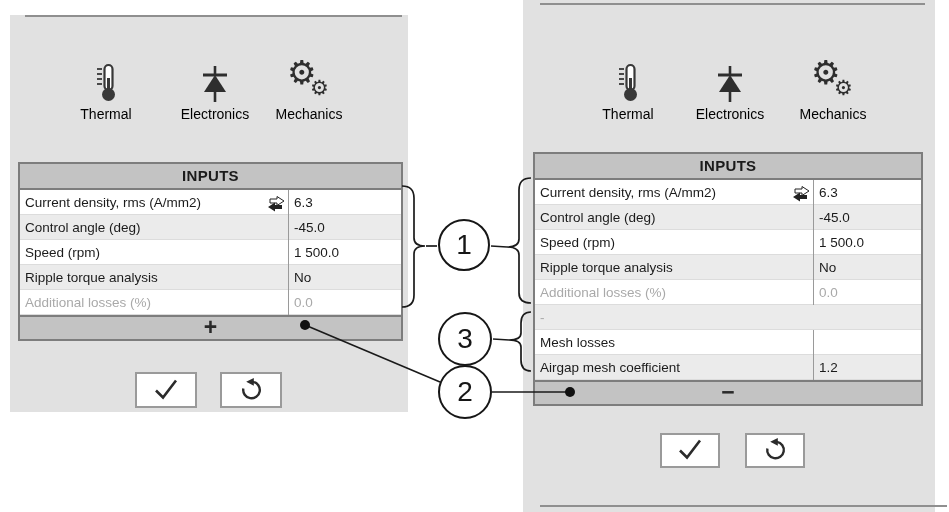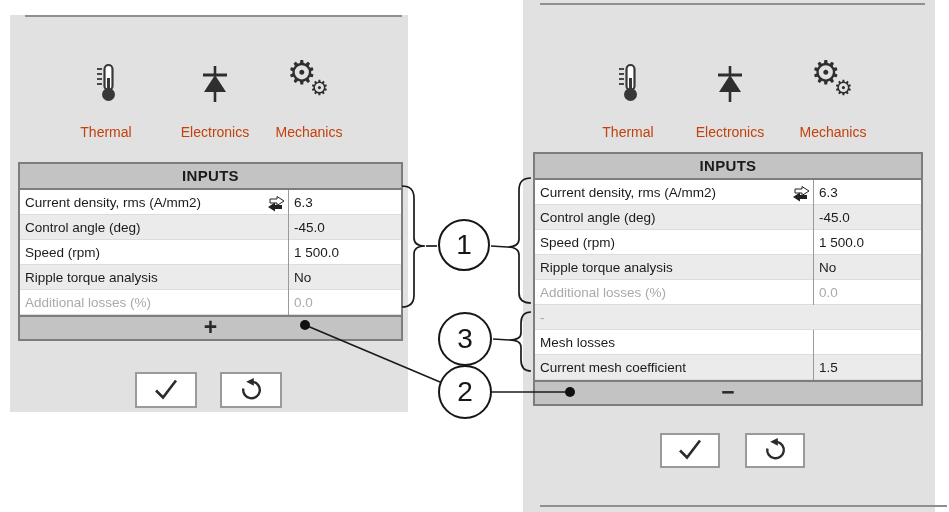--- a/index.html
+++ b/index.html
@@ -4,21 +4,21 @@
 <style>
   html,body{margin:0;padding:0;background:#ffffff;}
   .canvas{position:relative;width:949px;height:512px;background:#ffffff;overflow:hidden;
           font-family:"Liberation Sans", sans-serif;color:#1b1b1b;}
   .panel{position:absolute;background:#e1e1e1;}
   .panel-left{left:10px;top:15px;width:398px;height:397px;}
   .panel-right{left:523px;top:0;width:412px;height:512px;}
   .hline{position:absolute;height:2px;background:#8f8f8f;z-index:2;}
   .toolbar-item{position:absolute;width:110px;text-align:center;}
   .ticon{height:41px;display:flex;align-items:flex-end;justify-content:center;}
-  .tlabel{font-size:14px;color:#c2410c;margin-top:21px;white-space:nowrap;}
+  .tlabel{font-size:14px;color:#000000;margin-top:3px;white-space:nowrap;}
   .gearwrap{position:relative;width:44px;height:41px;}
   .gear-big{position:absolute;left:0;top:-6px;font-size:33px;color:#2e2e2e;line-height:1;}
   .gear-small{position:absolute;left:23px;top:15px;font-size:21px;color:#2e2e2e;line-height:1;}
   .itable{position:absolute;background:#ffffff;border:2px solid #7d7d7d;box-sizing:border-box;z-index:2;}
   .itable-left{left:8px;top:147px;width:385px;}
   .itable-right{left:10px;top:152px;width:390px;}
   .thead{height:24px;line-height:24px;text-align:center;background:#c3c3c3;
          font-weight:bold;font-size:15px;letter-spacing:0.3px;}
   .sepline{height:2px;background:#7d7d7d;}
   .trow{height:25px;display:flex;font-size:13.5px;box-shadow:inset 0 -1px #dcdcdc;}
@@ -212,22 +212,22 @@
         <div class="lcell">Additional losses (%)</div>
         <div class="vcell">0.0</div>
       </div>
       <div class="trow alt">
         <div class="vcell vdis">-</div>
       </div>
       <div class="trow">
         <div class="lcell">Mesh losses</div>
       </div>
       <div class="trow alt">
-        <div class="lcell">Current mesh coefficient</div>
-        <div class="vcell">1.5</div>
+        <div class="lcell">Airgap mesh coefficient</div>
+        <div class="vcell">1.2</div>
       </div>
 
       <div class="sepline"></div>
       <div class="tfoot">
         <span>−</span>
       </div>
     </div>
 
     <button class="btn" style="left:137px;top:433px;width:60px;height:35px;">
       <span>

